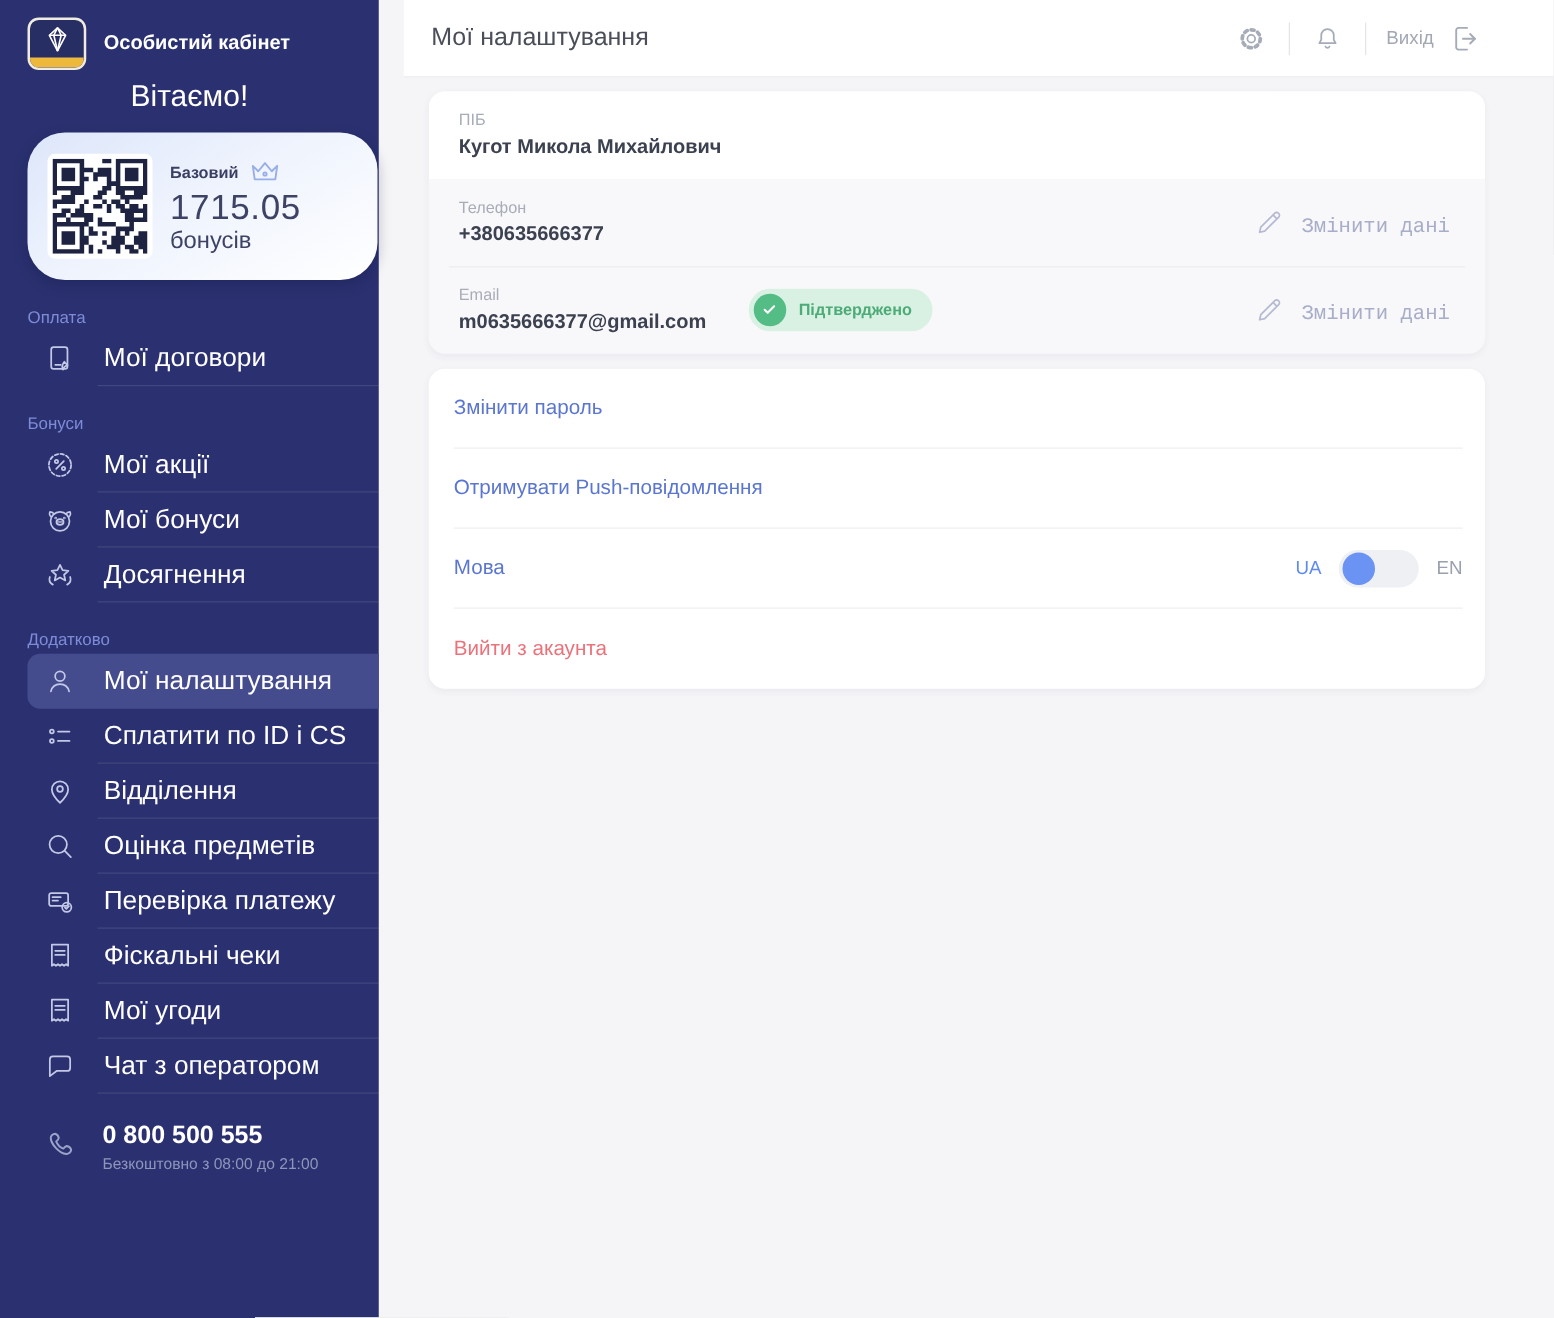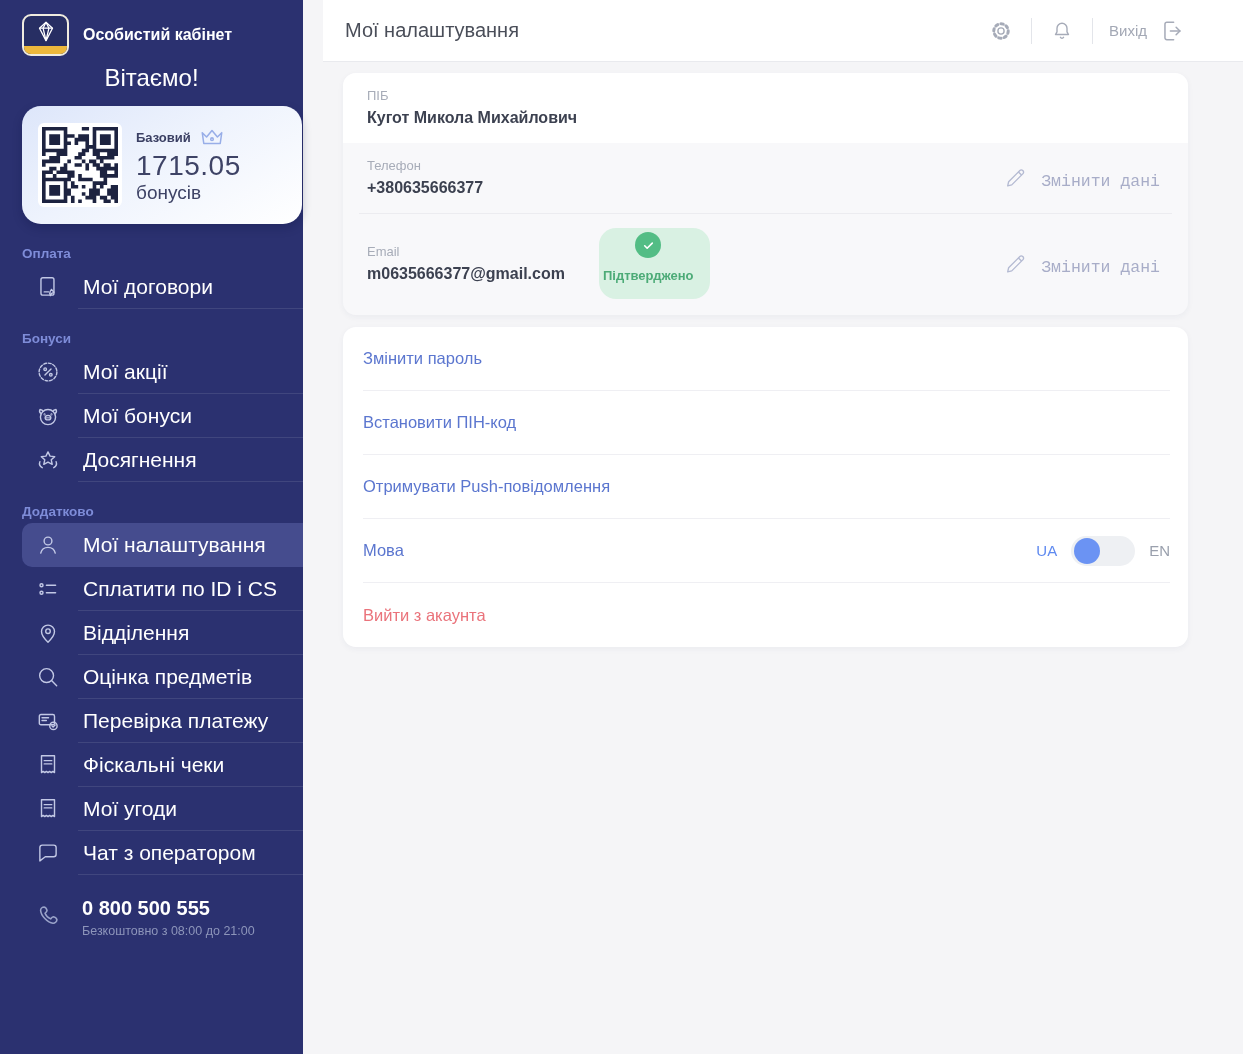--- a/index.html
+++ b/index.html
@@ -9,31 +9,31 @@
 
   
   .sidebar { position:absolute; left:0; top:0; width:303px; height:1054px; background:#2b3170; color:#fff; }
   .brand { display:flex; align-items:center; gap:14px; padding:14px 0 0 22px; }
   .logo { width:47px; height:42px; border-radius:9px; background:#272e63; border:2px solid #f0ecdf; position:relative; overflow:hidden; flex:0 0 auto; }
   .logo svg { position:absolute; left:50%; top:3px; transform:translateX(-50%); }
   .logo .strip { position:absolute; left:0; right:0; bottom:0; height:8px; background:#edb83c; }
   .brand-title { font-size:16px; font-weight:700; color:#fff; }
   .greeting { text-align:center; margin-top:8px; font-size:24px; font-weight:400; }
 
-  .bonus-card { margin:14px 22px 0 22px; width:280px; height:118px; border-radius:19px;
+  .bonus-card { margin:14px 22px 0 22px; width:280px; height:118px; border-radius:30px;
     background:linear-gradient(150deg,#dde6fa 0%,#eef3fd 45%,#ffffff 100%);
     display:flex; align-items:center; gap:14px; padding:0 14px 0 16px;
     box-shadow:0 4px 10px rgba(10,16,60,.25); }
   .qr-tile { width:84px; height:84px; background:#fff; border-radius:6px; padding:4px; flex:0 0 auto; }
   .bonus-info { color:#3a3f63; }
   .level-row { display:flex; align-items:center; gap:8px; font-size:13px; font-weight:700; color:#3a3f63; }
   .bonus-amount { font-size:28px; margin-top:2px; color:#3e4366; letter-spacing:.5px; }
   .bonus-unit { font-size:19px; color:#3e4366; }
 
-  .section-label { margin:22px 0 4px 22px; font-size:13.5px; font-weight:700; color:#7e8cd8; }
+  .section-label { margin:22px 0 4px 22px; font-size:13.5px; font-weight:400; color:#7e8cd8; }
   .side-item { position:relative; height:44px; display:flex; align-items:center; gap:22px; padding-left:34px; cursor:pointer; }
   .side-item::after { content:""; position:absolute; left:78px; right:0; bottom:0; height:1px; background:rgba(255,255,255,.10); }
   .side-item .ic { width:27px; height:27px; flex:0 0 auto; display:flex; align-items:center; justify-content:center; }
   .side-item .ic svg { stroke:#c2c8e5; }
   .side-item .lbl { font-size:21px; color:#fff; }
   .side-item.active { margin-left:22px; padding-left:12px; background:#454c8e; border-radius:10px 0 0 10px; }
   .side-item.active::after { display:none; }
 
   .phones { margin-top:22px; }
   .phone-row { display:flex; gap:18px; padding-left:36px; margin-bottom:14px; cursor:pointer; }
@@ -55,21 +55,21 @@
 
   .content { padding:11px 0 0 20px; }
   .card { width:845px; border-radius:13px; overflow:hidden; box-shadow:0 2px 6px rgba(40,50,100,.05); }
   .profile-card { background:#f8f8fa; }
   .prow { position:relative; padding:15px 24px 16px 24px; }
   .prow-pib { background:#fff; }
   .prow-grey + .prow-grey::before { content:""; position:absolute; left:16px; right:16px; top:0; height:1px; background:#ececf0; }
   .flabel { font-size:13px; color:#a7acb8; }
   .fvalue { font-size:16px; font-weight:700; color:#3c4150; margin-top:6px; }
   .prow-flex { display:flex; align-items:center; }
-  .badge { display:inline-flex; align-items:center; gap:10px; background:#d9f1e3; border-radius:17px; padding:4px 16px 16px 4px; margin-left:34px;flex-direction:column; }
+  .badge { display:inline-flex; align-items:center; gap:10px; background:#d9f1e3; border-radius:17px; padding:4px 16px 4px 4px; margin-left:34px; }
   .badge-circle { width:26px; height:26px; border-radius:50%; background:#53bd85; display:flex; align-items:center; justify-content:center; }
   .badge-text { font-size:13px; font-weight:700; color:#4cab77; }
   .row-action { position:absolute; right:28px; top:50%; transform:translateY(-50%); display:flex; align-items:flex-end; gap:13px; cursor:pointer;font-family:Liberation Mono, monospace; }
   .row-action svg { stroke:#b4bad2; }
   .action-lbl { font-size:16.5px; color:#a8adc8; }
 
   .settings-card { background:#fff; margin-top:12px; }
   .set-row { height:64px; margin:0 18px 0 20px; display:flex; align-items:center; justify-content:space-between; border-bottom:1px solid #efeff3; cursor:pointer; }
   .set-row:last-child { border-bottom:none; }
   .set-link { font-size:16.5px; color:#5b76cf; }
@@ -340,23 +340,20 @@
             <span class="action-lbl">Змінити дані</span>
           </div>
         </div>
       </div>
 
       <div class="card settings-card">
         <div class="set-row">
           <span class="set-link">Змінити пароль</span>
         </div>
         <div class="set-row">
-          <span class="set-link">Встановити ПІН-код</span>
-        </div>
-        <div class="set-row">
           <span class="set-link">Отримувати Push-повідомлення</span>
         </div>
         <div class="set-row">
           <span class="set-link">Мова</span>
           <div class="row-right">
             <span class="lang-left">UA</span>
             <span class="toggle">
               <span class="knob"></span>
             </span>
             <span class="lang-right">EN</span>

